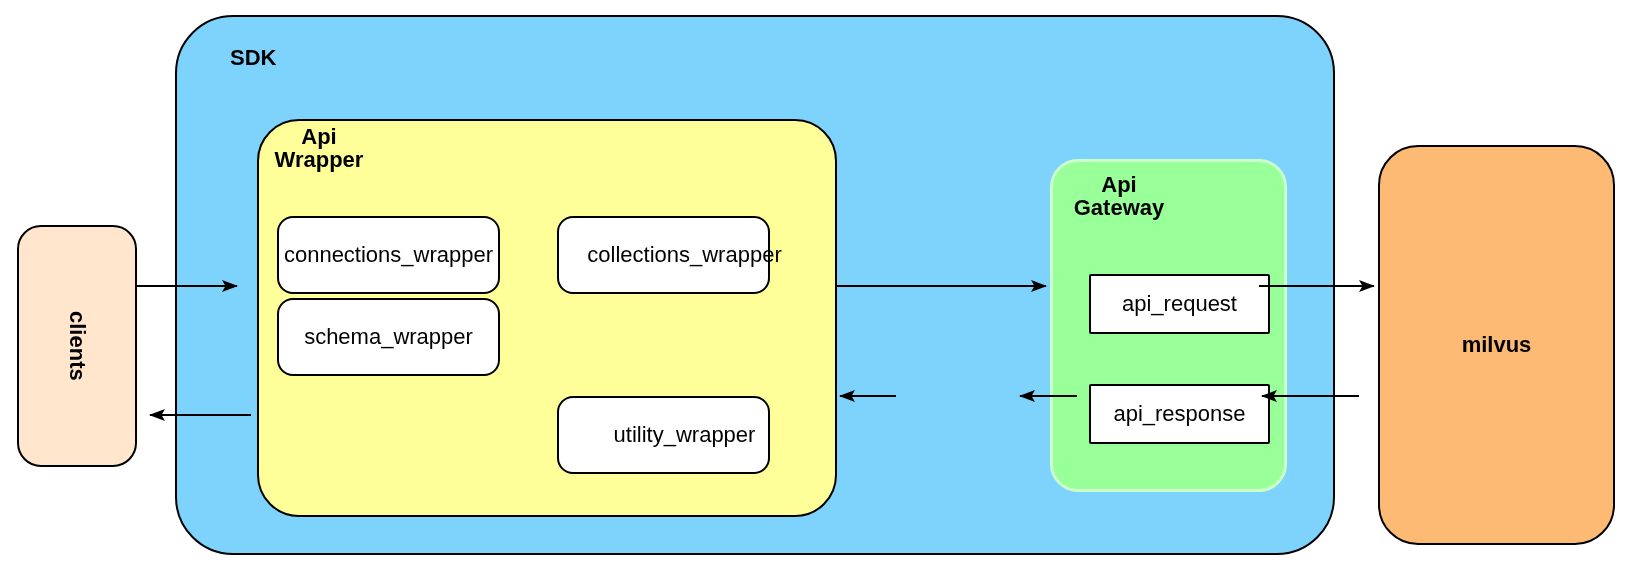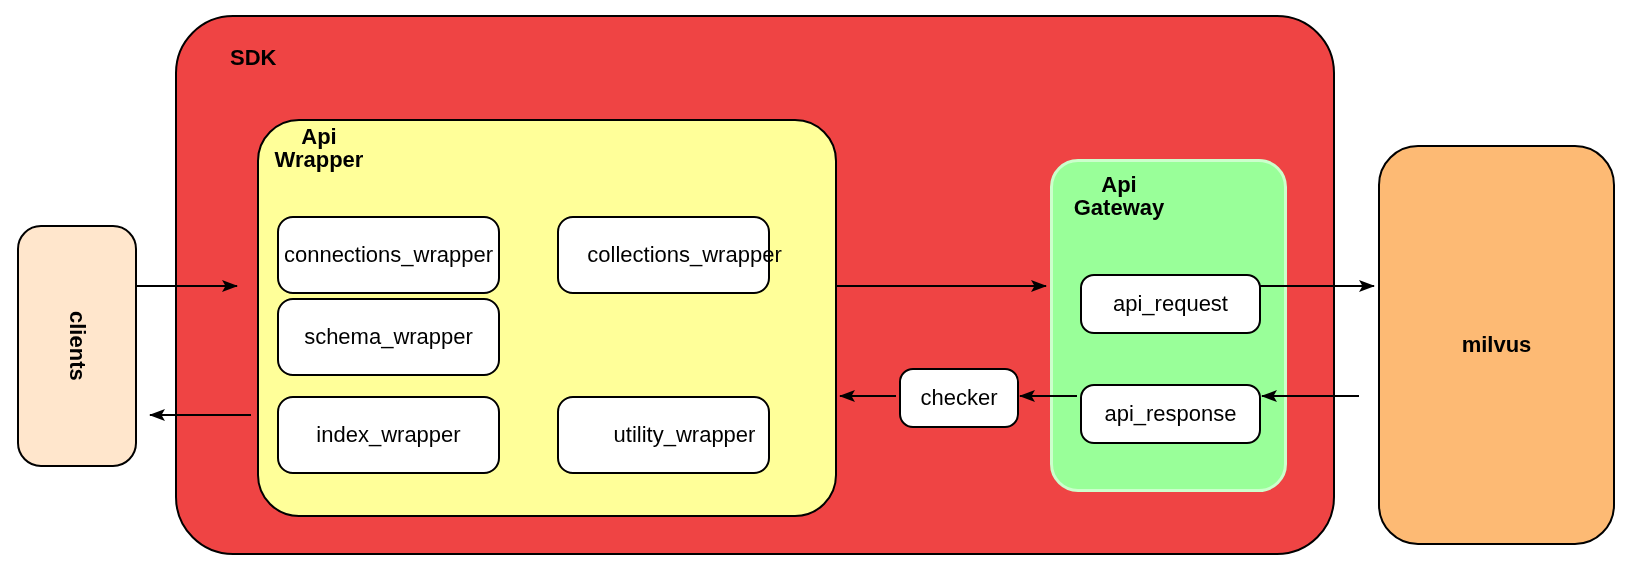--- a/index.html
+++ b/index.html
@@ -25,39 +25,39 @@
   .container-label {
     position: absolute;
     font-size: 22px;
     font-weight: bold;
     line-height: 23px;
     text-align: center;
     white-space: nowrap;
   }
   .container-label span { display: block; }
 
-  #sdk        { left: 175px; top: 15px;  width: 1160px; height: 540px; border-radius: 58px; background: #ef4444; }
+  #sdk        { left: 175px; top: 15px;  width: 1160px; height: 540px; border-radius: 58px; background: #7dd3fc; }
   #sdk-label  { left: 53px;  top: 29px;  text-align: left; }
 
   #api-wrapper { left: 80px; top: 102px; width: 580px; height: 398px; border-radius: 42px;
                  border: 2px solid #000000; background: #ffff99; position: absolute; box-sizing: border-box; }
   #api-wrapper-label { left: 5px; top: 4px; width: 110px; }
 
   .wrapper-box { background: #ffffff; border-radius: 16px; }
   
   .r1 { top: 79px; margin-top: 16px; }  .r2 { top: 177px; }  .r3 { top: 275px; }
   .c1 { left: 18px;  width: 223px; height: 78px; }
   .c2 { left: 298px; width: 213px; height: 78px; padding-left: 42px; }
 
   #checker { left: 722px; top: 351px; width: 120px; height: 60px; background: #ffffff; border-radius: 14px; }
 
   #api-gateway { left: 873px; top: 142px; width: 237px; height: 333px; border-radius: 28px;
                  background: #99ff99; border: 3px solid #ccffcc; position: absolute; box-sizing: border-box; }
   #api-gateway-label { left: 6px; top: 11px; width: 120px; }
-  .gateway-box { background: #ffffff; border-radius: 14px; left: 27px; width: 181px; height: 60px; justify-content: center; }
+  .gateway-box { background: #ffffff; border-radius: 2px; left: 36px; width: 181px; height: 60px; justify-content: center; }
   #api-request  { top: 112px; }
   #api-response { top: 222px; }
 
   #clients { left: 17px; top: 225px; width: 120px; height: 242px; background: #ffe6cc; border-radius: 24px; }
   #clients .leaf-label { writing-mode: vertical-rl; font-weight: bold; }
 
   #milvus { left: 1378px; top: 145px; width: 237px; height: 400px; background: #fdba74; border-radius: 40px; }
   #milvus .leaf-label { font-weight: bold; }
 
   #arrow-layer { position: absolute; left: 0; top: 0; width: 1634px; height: 574px; z-index: 10; pointer-events: none; }
@@ -82,31 +82,25 @@
 
       <div class="node wrapper-box r1 c1">
         <span class="leaf-label">connections_wrapper</span>
       </div>
       <div class="node wrapper-box r1 c2">
         <span class="leaf-label">collections_wrapper</span>
       </div>
       <div class="node wrapper-box r2 c1">
         <span class="leaf-label">schema_wrapper</span>
       </div>
-      <div class="node wrapper-box r3 c1">
-        <span class="leaf-label">index_wrapper</span>
-      </div>
       <div class="node wrapper-box r3 c2">
         <span class="leaf-label">utility_wrapper</span>
       </div>
     </div>
 
-    <div id="checker" class="node">
-      <span class="leaf-label">checker</span>
-    </div>
 
     <div id="api-gateway">
       <div id="api-gateway-label" class="container-label">
         <span>Api</span>
         <span>Gateway</span>
       </div>
 
       <div id="api-request" class="node gateway-box">
         <span class="leaf-label">api_request</span>
       </div>

